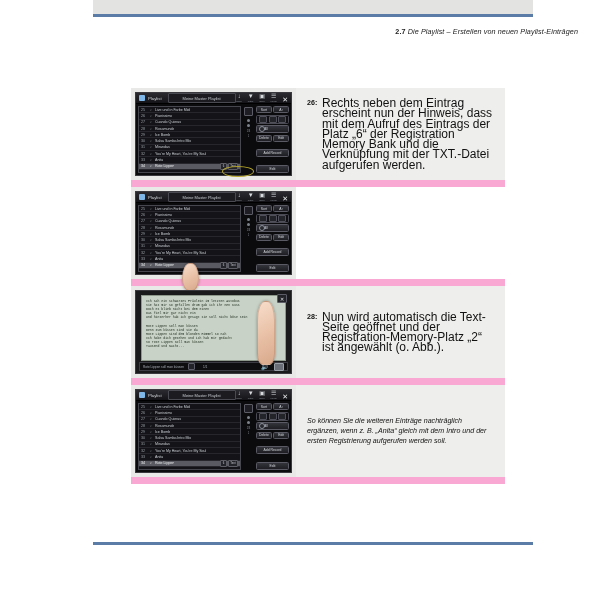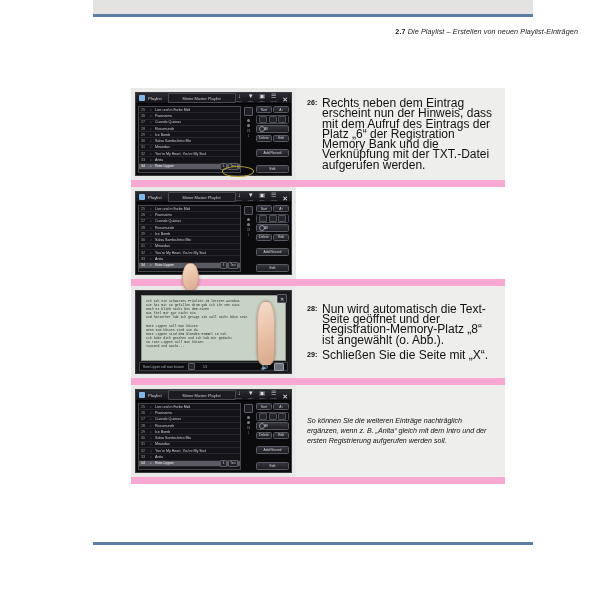--- a/index.html
+++ b/index.html
@@ -478,25 +478,21 @@
             </span>
           </div>
 
           <div class="finger" style="left:121px;top:10px;width:16px;height:62px;border-radius:45% 45% 35% 35%/30% 30% 18% 18%;"></div>
         </div>
       </div>
 
       <div class="cell-txt">
         <div class="step">
           <div class="step-n">28:</div>
-          <div class="step-t">Nun wird automatisch die Text-Seite geöffnet und der Registration-Memory-Platz „8“ ist angewählt (o. Abb.).</div>
-        </div>
-        <div class="step">
-          <div class="step-n">29:</div>
-          <div class="step-t">Schließen Sie die Seite mit „X“.</div>
+          <div class="step-t">Nun wird automatisch die Text-Seite geöffnet und der Registration-Memory-Platz „2“ ist angewählt (o. Abb.).</div>
         </div>
       </div>
     </div>
 
     <div class="row">
       <div class="cell-img">
         <div class="dev">
 
           <div class="dev-bar">
             <span class="pl-ico"></span>

